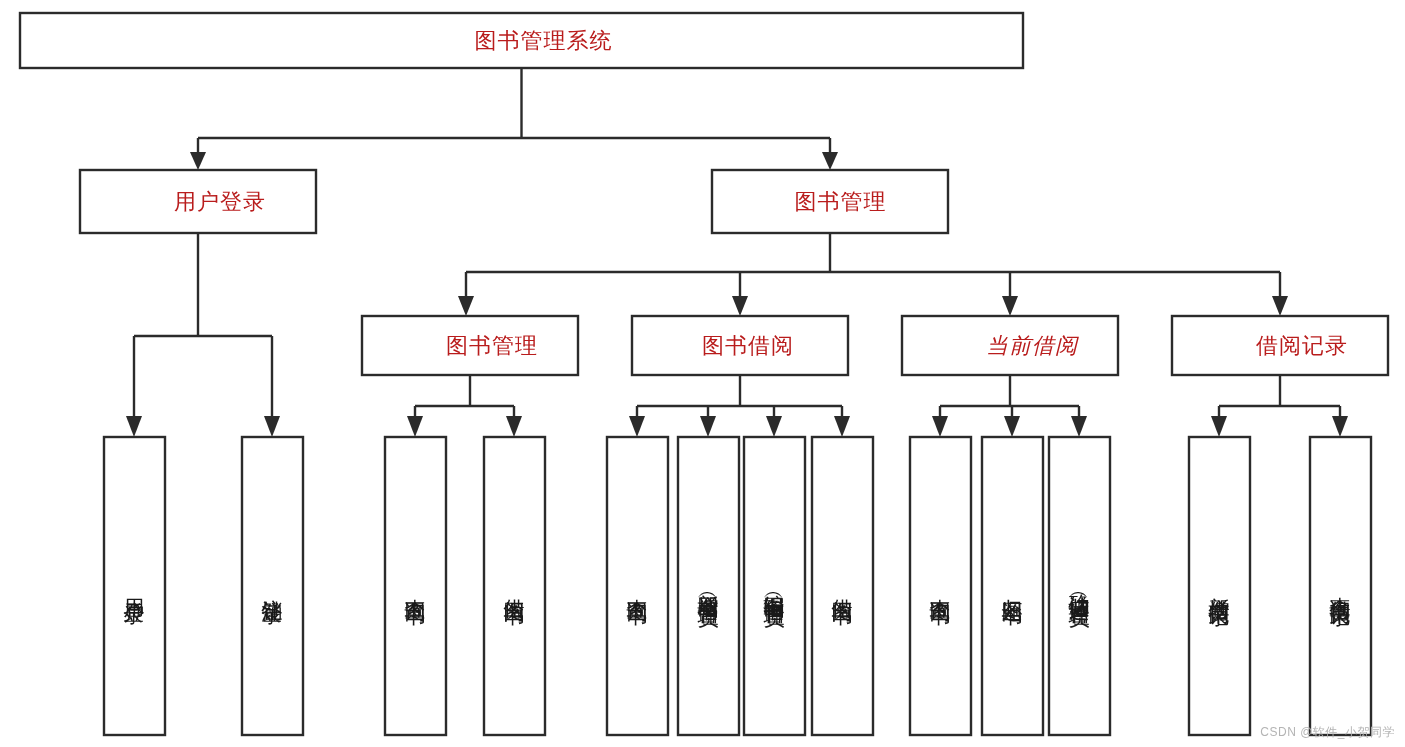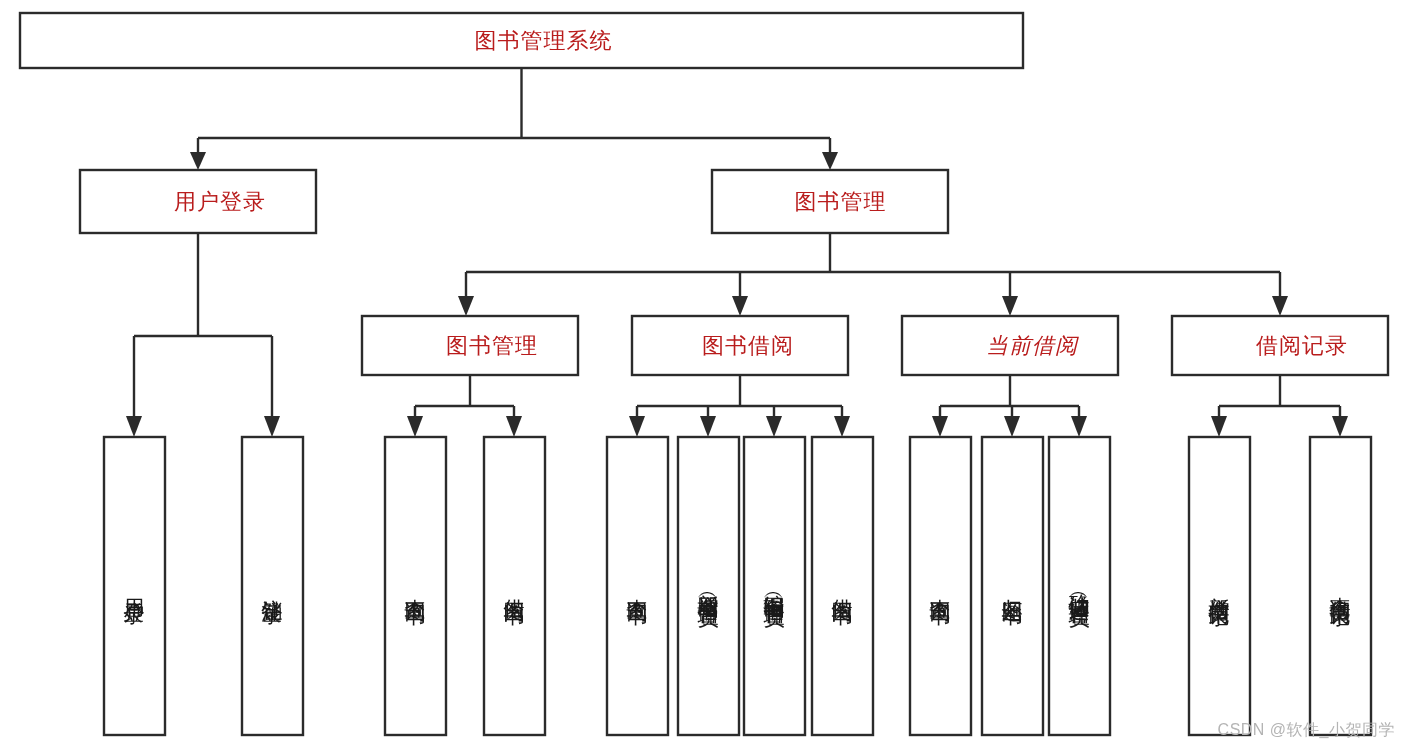--- a/index.html
+++ b/index.html
@@ -59,21 +59,21 @@
     color: #b91c1c;
     letter-spacing: 1px;
     white-space: nowrap;
     pointer-events: none;
     margin-left: 22px;
   }
   #watermark {
     position: absolute;
     right: 10px;
     bottom: 6px;
-    font-size: 16px;
+    font-size: 12px;
     color: #b4b4b4;
     font-family: "Liberation Sans", "DejaVu Sans", sans-serif;
     letter-spacing: 0.5px;
     white-space: nowrap;
   }
 </style>
 </head>
 <body>
 
 <div id="diagram-root">

